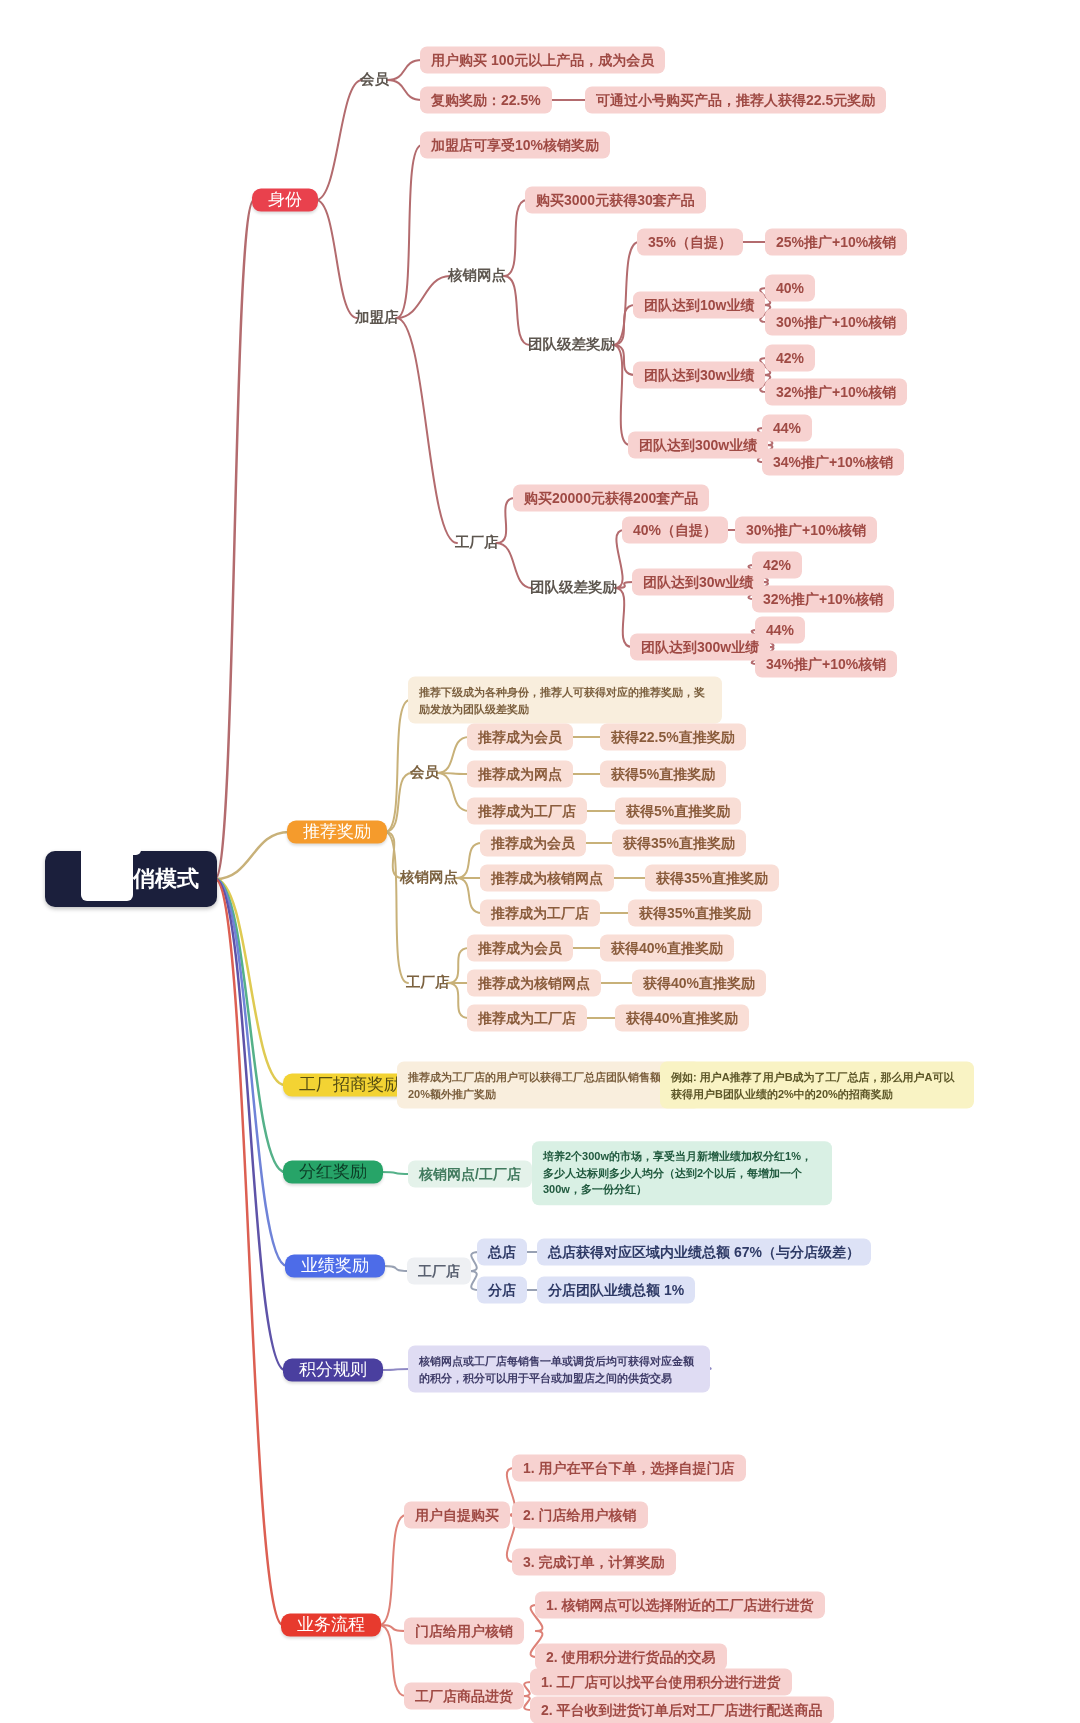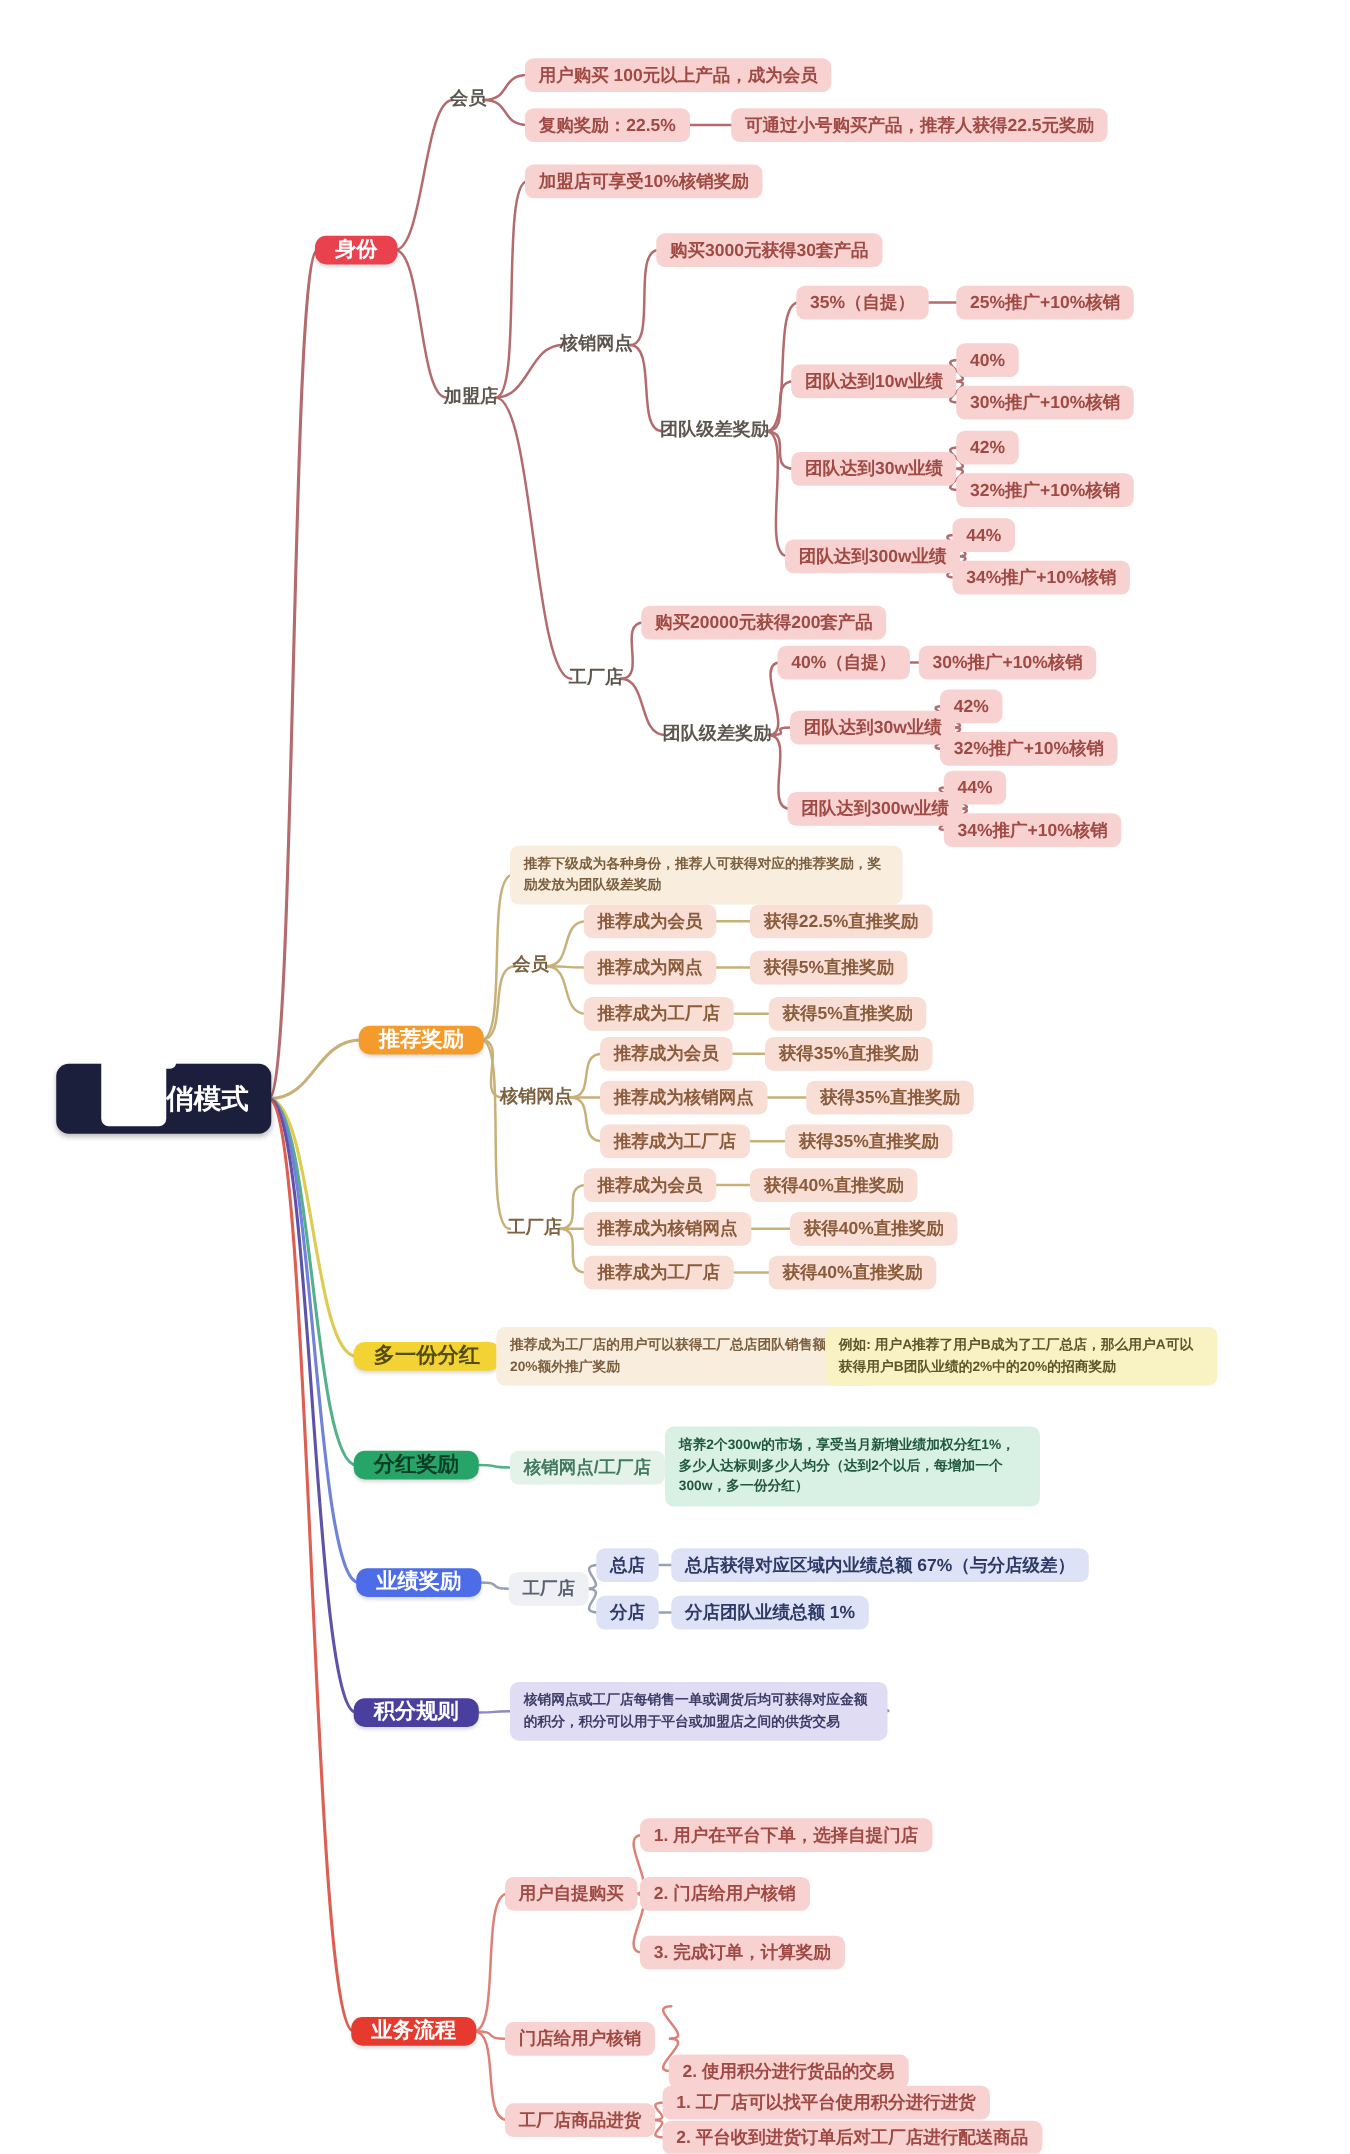--- a/index.html
+++ b/index.html
@@ -15,21 +15,21 @@
   .lbl{background:none;padding:2px 0;color:#5d564f;font-size:14.5px;font-weight:700;}
   .lbl-tan{background:none;padding:2px 0;color:#7c6240;font-size:14.5px;font-weight:700;}
   .note-cream{background:#f9eedd;color:#7b5f3e;}
   .note-yellow{background:#f9f3c4;color:#5c5628;}
   .note-greenpill{background:#e4f2ea;color:#417a5e;}
   .note-green{background:#d9f0e4;color:#20593e;}
   .pill-gray{background:#eef0f3;color:#596070;}
   .pill-lav{background:#dde2f6;color:#2e3a66;}
   .note-lav{background:#dde2f6;color:#2e3a66;}
   .note-indigo{background:#dfdcf3;color:#3f3c68;}
-  .branch{font-size:17px;font-weight:700;padding:0 16px;border-radius:9px;
+  .branch{font-size:17px;font-weight:400;padding:0 16px;border-radius:9px;
           box-shadow:0 2px 3px rgba(0,0,0,.15);}
   .b-identity{background:#e9414d;color:#fff;}
   .b-recommend{background:#f59b2c;color:#fff;}
   .b-invest{background:#f3d333;color:#554d13;}
   .b-dividend{background:#27a468;color:#0c3d26;}
   .b-performance{background:#4d6ce8;color:#fff;}
   .b-points{background:#4a3f9f;color:#fff;}
   .b-process{background:#e73a2e;color:#fff;}
   .root-node{position:absolute;left:45px;top:879px;transform:translateY(-50%);
              background:#1b1f3c;color:#fff;border-radius:10px;font-size:22px;font-weight:700;
@@ -195,21 +195,21 @@
   <div class="nd peach" id="n-rg1r2-res" style="--x:628px;--y:913px">获得35%直推奖励</div>
 
   <div class="nd lbl-tan" id="lbl-rg2" style="--x:406px;--y:983px">工厂店</div>
   <div class="nd peach" id="n-rg2r0" style="--x:467px;--y:948px">推荐成为会员</div>
   <div class="nd peach" id="n-rg2r0-res" style="--x:600px;--y:948px">获得40%直推奖励</div>
   <div class="nd peach" id="n-rg2r1" style="--x:467px;--y:983px">推荐成为核销网点</div>
   <div class="nd peach" id="n-rg2r1-res" style="--x:632px;--y:983px">获得40%直推奖励</div>
   <div class="nd peach" id="n-rg2r2" style="--x:467px;--y:1018px">推荐成为工厂店</div>
   <div class="nd peach" id="n-rg2r2-res" style="--x:615px;--y:1018px">获得40%直推奖励</div>
 
-  <div class="nd branch b-invest" id="n-invest" style="--x:283px;--y:1085px">多一份分红</div>
+  <div class="nd branch b-invest" id="n-invest" style="--x:283px;--y:1085px">工厂招商奖励</div>
   <div class="nd note-cream wrap" id="n-inv-desc" style="--x:397px;--y:1085px;--w:282px">推荐成为工厂店的用户可以获得工厂总店团队销售额2%的20%额外推广奖励</div>
   <div class="nd note-yellow wrap" id="n-inv-ex" style="--x:660px;--y:1085px;--w:292px">例如: 用户A推荐了用户B成为了工厂总店，那么用户A可以获得用户B团队业绩的2%中的20%的招商奖励</div>
 
   <div class="nd branch b-dividend" id="n-dividend" style="--x:283px;--y:1172px">分红奖励</div>
   <div class="nd note-greenpill" id="n-div-scope" style="--x:408px;--y:1174px">核销网点/工厂店</div>
   <div class="nd note-green wrap" id="n-div-note" style="--x:532px;--y:1173px;--w:278px">培养2个300w的市场，享受当月新增业绩加权分红1%，多少人达标则多少人均分（达到2个以后，每增加一个300w，多一份分红）</div>
 
   <div class="nd branch b-performance" id="n-perf" style="--x:285px;--y:1266px">业绩奖励</div>
   <div class="nd pill-gray" id="n-perf-scope" style="--x:407px;--y:1271px">工厂店</div>
   <div class="nd pill-lav" id="n-perf-r0" style="--x:477px;--y:1252px">总店</div>
@@ -221,18 +221,19 @@
   <div class="nd note-indigo wrap" id="n-pt-desc" style="--x:408px;--y:1369px;--w:280px">核销网点或工厂店每销售一单或调货后均可获得对应金额的积分，积分可以用于平台或加盟店之间的供货交易</div>
 
   <div class="nd branch b-process" id="n-process" style="--x:281px;--y:1625px">业务流程</div>
 
   <div class="nd pink" id="lbl-pf0" style="--x:404px;--y:1515px">用户自提购买</div>
   <div class="nd pink" id="n-pf0s0" style="--x:512px;--y:1468px">1. 用户在平台下单，选择自提门店</div>
   <div class="nd pink" id="n-pf0s1" style="--x:512px;--y:1515px">2. 门店给用户核销</div>
   <div class="nd pink" id="n-pf0s2" style="--x:512px;--y:1562px">3. 完成订单，计算奖励</div>
 
   <div class="nd pink" id="lbl-pf1" style="--x:404px;--y:1631px">门店给用户核销</div>
+  <div class="nd pink" id="n-pf1s0" style="--x:535px;--y:1605px">1. 核销网点可以选择附近的工厂店进行进货</div>
   <div class="nd pink" id="n-pf1s1" style="--x:535px;--y:1657px">2. 使用积分进行货品的交易</div>
 
   <div class="nd pink" id="lbl-pf2" style="--x:404px;--y:1696px">工厂店商品进货</div>
   <div class="nd pink" id="n-pf2s0" style="--x:530px;--y:1682px">1. 工厂店可以找平台使用积分进行进货</div>
   <div class="nd pink" id="n-pf2s1" style="--x:530px;--y:1710px">2. 平台收到进货订单后对工厂店进行配送商品</div>
 </div>
 
 </body></html>

